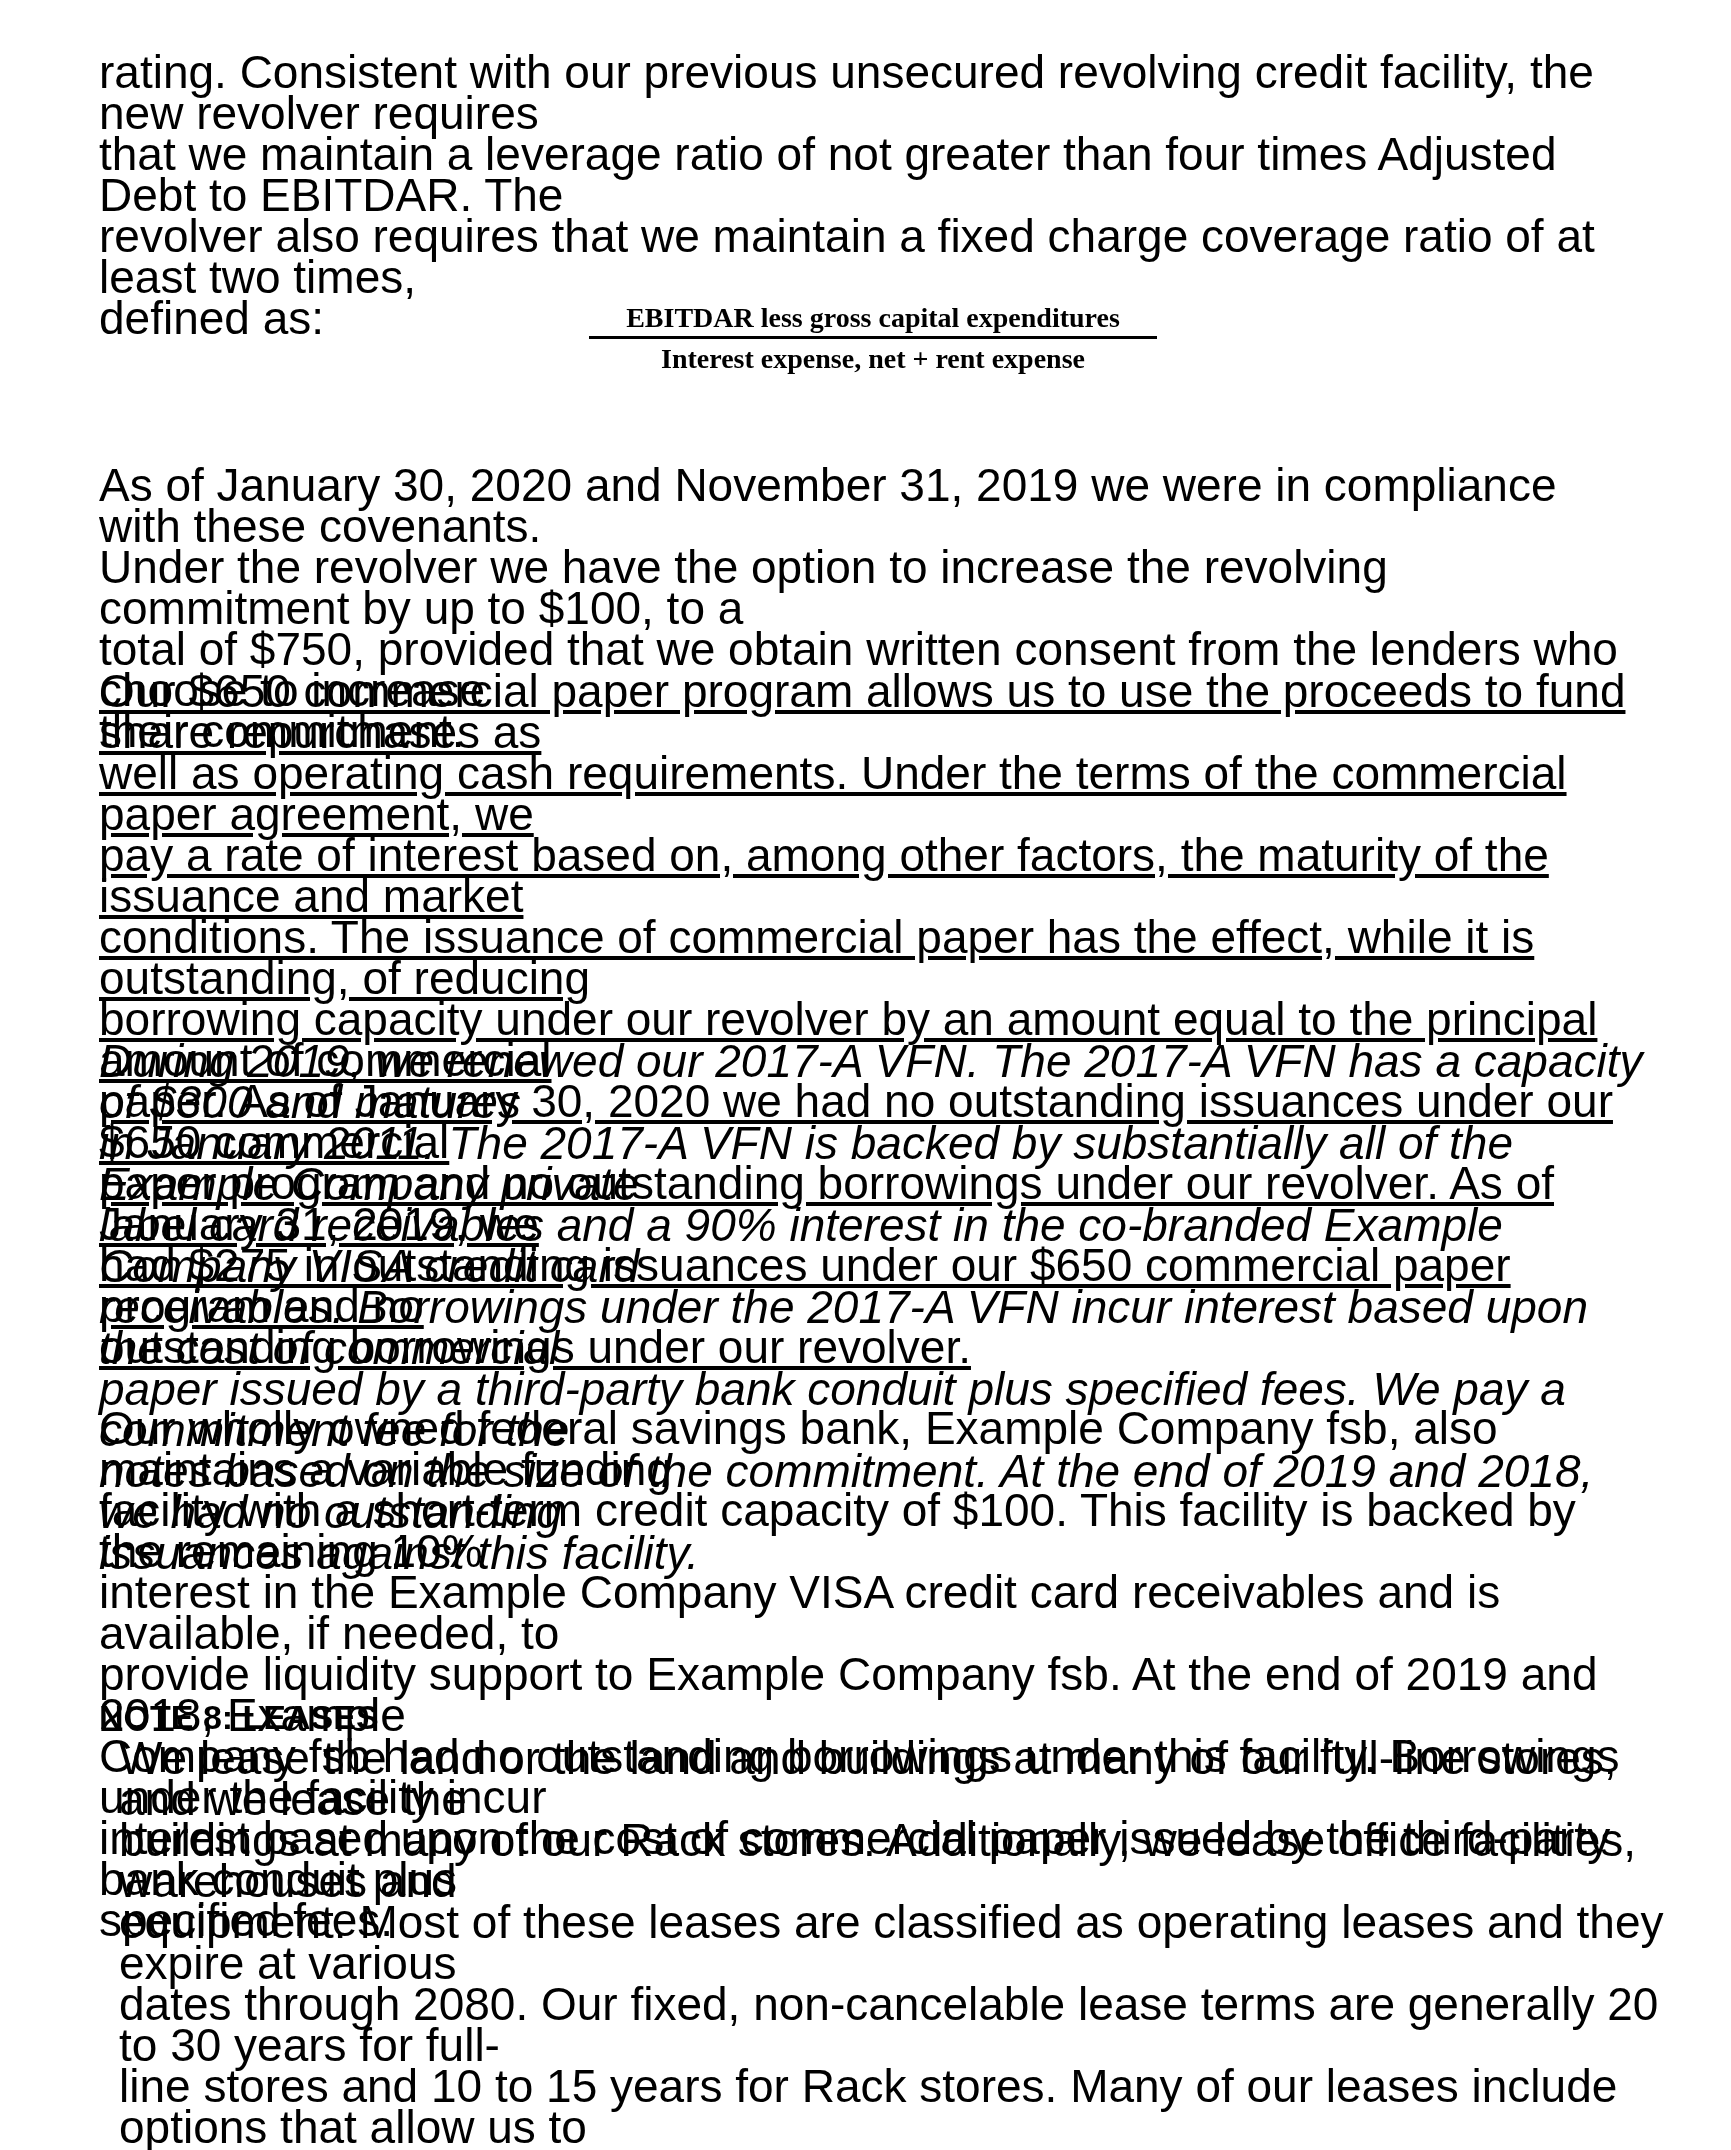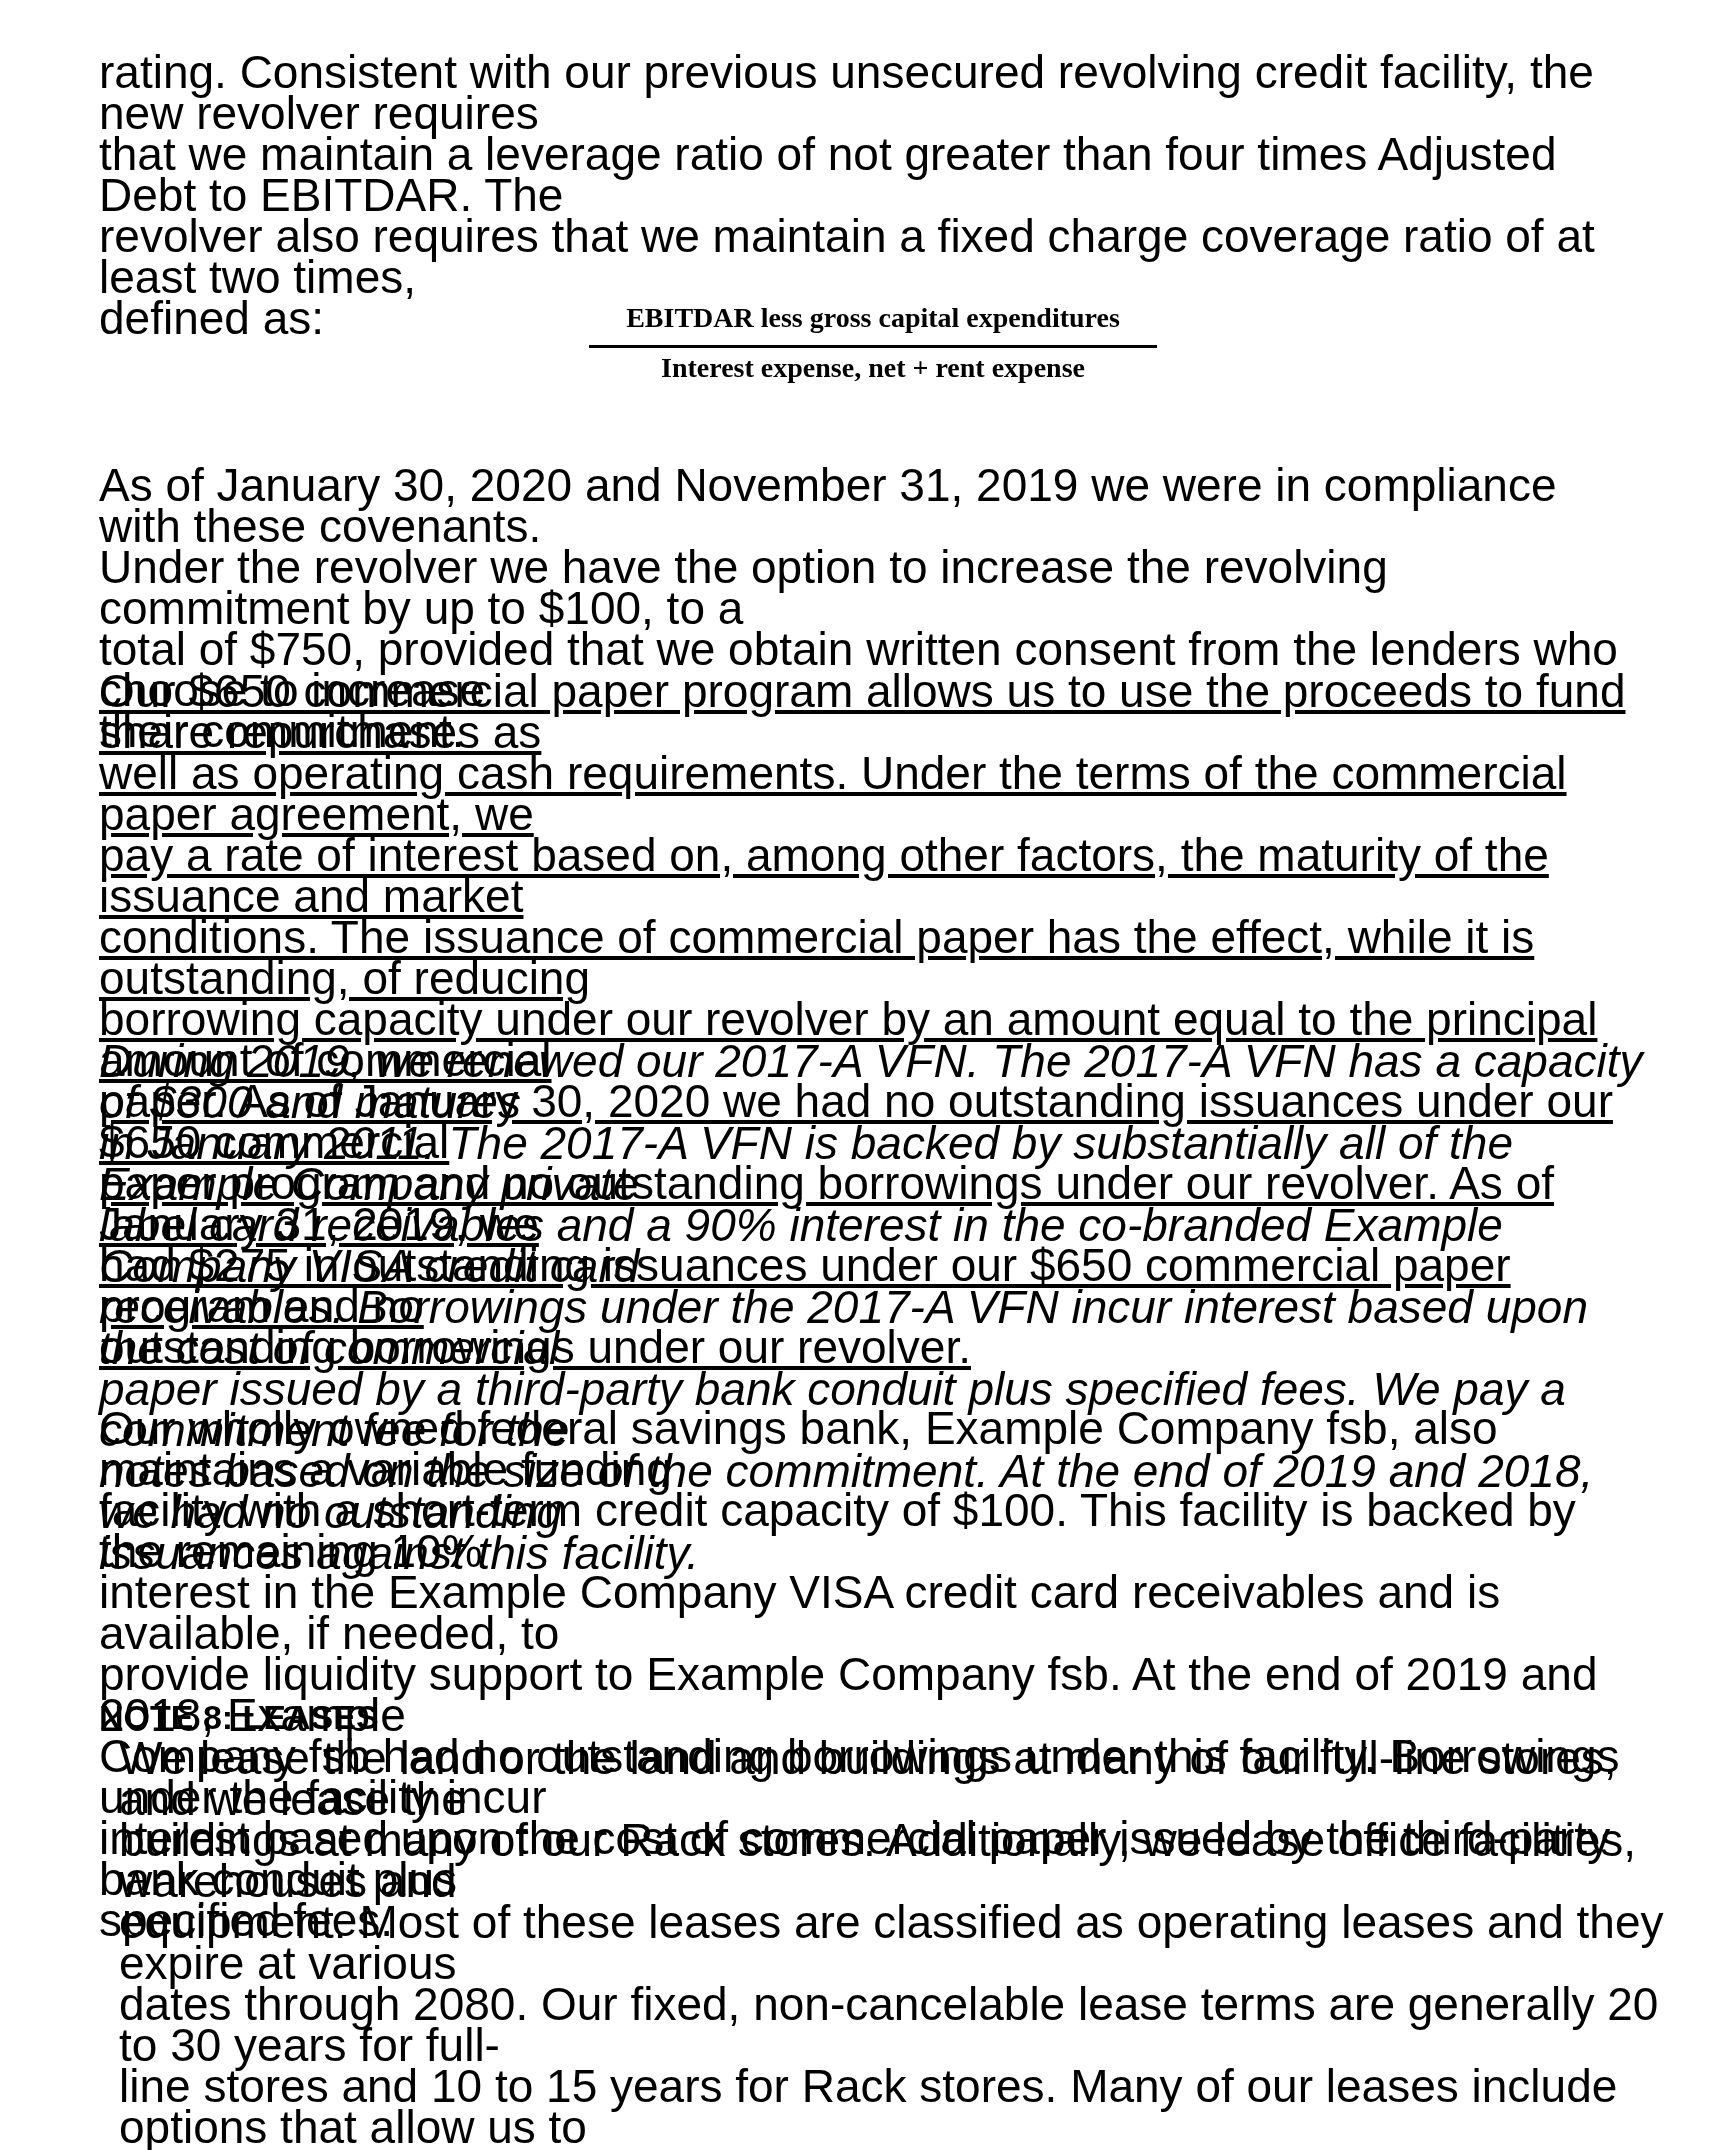--- a/index.html
+++ b/index.html
@@ -10,21 +10,21 @@
     font-family: "Liberation Sans", sans-serif;
     font-size: 46px; line-height: 41px; margin: 0;
     white-space: pre-line;
   }
   .p1 { top: 52px; }
   .formula {
     position: absolute; left: 589px; width: 568px; top: 301px;
     font-family: "Liberation Serif", serif; font-weight: bold;
     font-size: 28px; text-align: center;
   }
-  .formula .num { line-height: 34px; padding-bottom: 10px; border-bottom: 3.9px solid #000; }
+  .formula .num { line-height: 34px; padding-bottom: 1px; border-bottom: 3.9px solid #000; }
   .formula .den { line-height: 39px; }
   .p2 { top: 465px; }
   .p3 { top: 671px; text-decoration: underline; }
   .p4 { top: 1041px; font-style: italic; }
   .p5 { top: 1408px; }
   .heading {
     position: absolute; left: 99px; top: 1697px;
     font-family: "Liberation Sans", sans-serif; font-weight: bold;
     font-size: 34px; line-height: 41px; margin: 0;
   }

